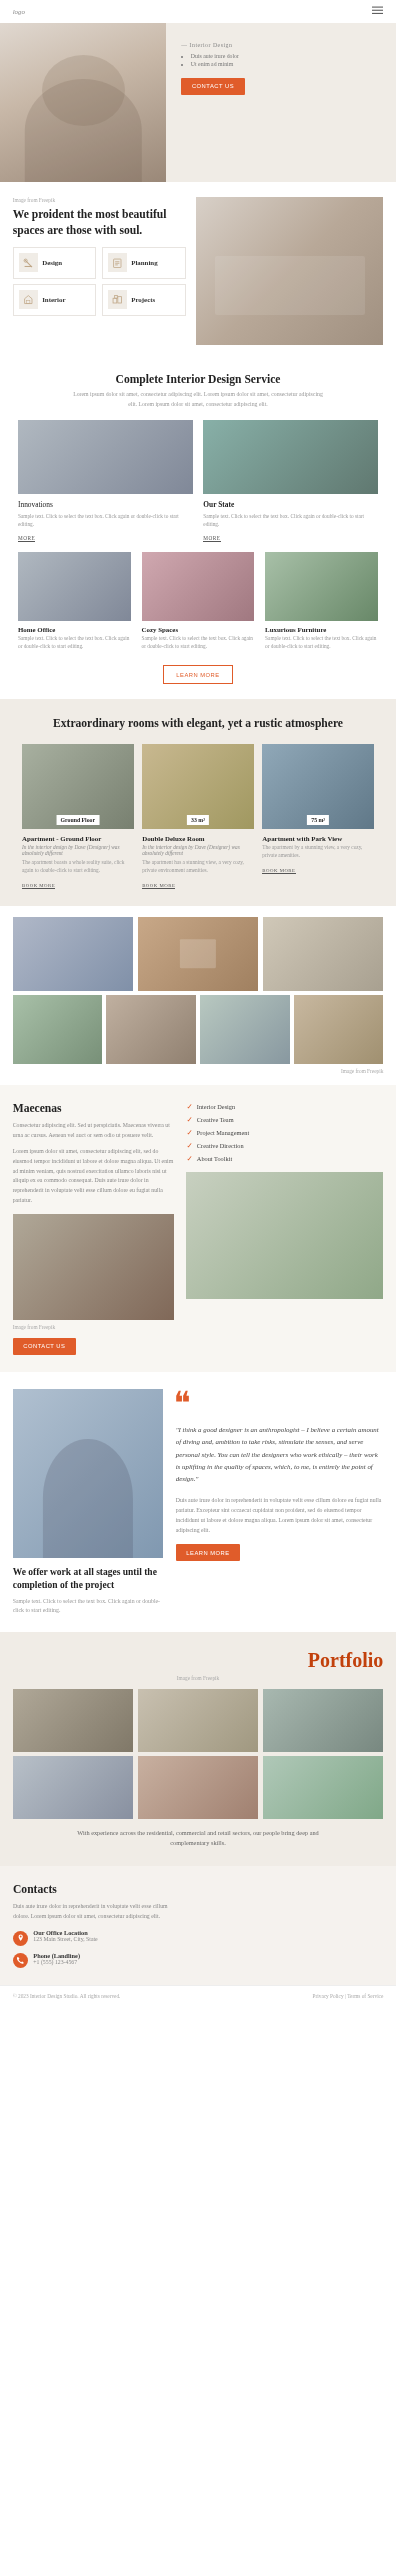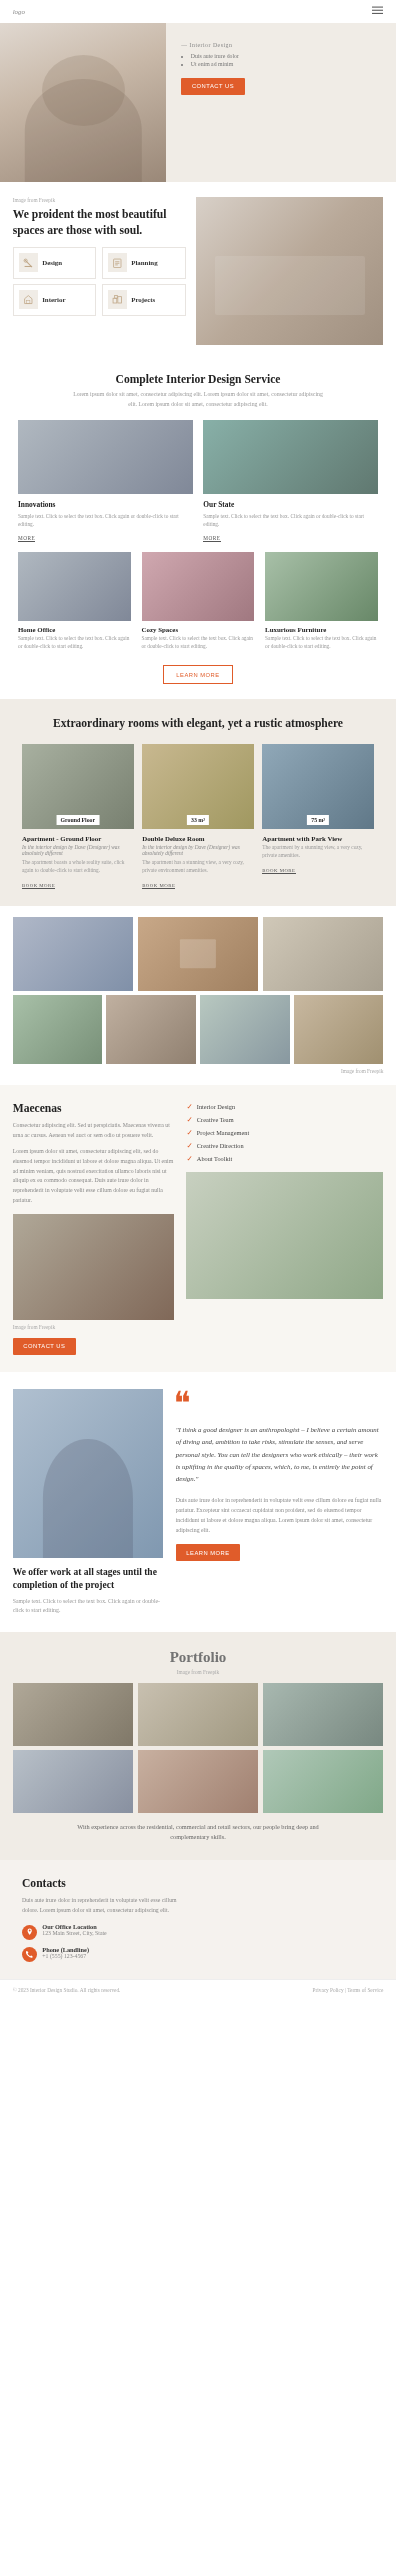--- a/index.html
+++ b/index.html
@@ -97,21 +97,21 @@
 
 <section style="background:#fff;padding:12.7px 12.7px 0;">
   <div style="text-align:center;margin-bottom:10.6px;">
     <h2 style="font-size:11.6px;font-weight:700;color:#222;margin-bottom:4.2px;">Complete Interior Design Service</h2>
     <p style="font-size:5.8px;color:#999;line-height:1.7;max-width:254px;margin:0 auto;">Lorem ipsum dolor sit amet, consectetur adipiscing elit. Lorem ipsum dolor sit amet, consectetur adipiscing elit. Lorem ipsum dolor sit amet, consectetur adipiscing elit.</p>
   </div>
 
   <div style="display:flex;gap:0;margin-bottom:10.6px;">
     <div style="flex:1;padding:0 5.3px;">
       <div style="width:100%;height:74px;background:linear-gradient(135deg,#b0b8c0 0%,#808898 100%);margin-bottom:5.3px;"></div>
-      <h3 style="font-size:7.4px;font-weight:700;color:#222;margin-bottom:3.2px;">Innovations</h3>
+      <h3 style="font-size:7.4px;font-weight:400;color:#222;margin-bottom:3.2px;">Innovations</h3>
       <p style="font-size:5.3px;color:#999;line-height:1.6;margin-bottom:3.2px;">Sample text. Click to select the text box. Click again or double-click to start editing.</p>
       <a style="font-size:5.3px;color:#555;text-decoration:none;letter-spacing:0.5px;text-transform:uppercase;border-bottom:0.5px solid #555;cursor:pointer;">MORE</a>
     </div>
     <div style="flex:1;padding:0 5.3px;">
       <div style="width:100%;height:74px;background:linear-gradient(135deg,#88b0a8 0%,#607870 100%);margin-bottom:5.3px;"></div>
       <h3 style="font-size:7.4px;font-weight:700;color:#222;margin-bottom:3.2px;">Our State</h3>
       <p style="font-size:5.3px;color:#999;line-height:1.6;margin-bottom:3.2px;">Sample text. Click to select the text box. Click again or double-click to start editing.</p>
       <a style="font-size:5.3px;color:#555;text-decoration:none;letter-spacing:0.5px;text-transform:uppercase;border-bottom:0.5px solid #555;cursor:pointer;">MORE</a>
     </div>
   </div>
@@ -247,36 +247,36 @@
   </div>
   <div style="width:58%;">
     <div style="font-size:32px;color:#e05c2a;line-height:0.9;margin-bottom:6.3px;margin-left:-2.1px;">❝</div>
     <p style="font-size:6.9px;color:#444;line-height:1.8;font-style:italic;margin-bottom:10.6px;">"I think a good designer is an anthropologist – I believe a certain amount of diving and, ambition to take risks, stimulate the senses, and serve personal style. You can tell the designers who work ethically – their work is uplifting in the quality of spaces, which, to me, is entirely the point of design."</p>
     <p style="font-size:5.8px;color:#888;line-height:1.7;margin-bottom:8.5px;">Duis aute irure dolor in reprehenderit in voluptate velit esse cillum dolore eu fugiat nulla pariatur. Excepteur sint occaecat cupidatat non proident, sed do eiusmod tempor incididunt ut labore et dolore magna aliqua. Lorem ipsum dolor sit amet, consectetur adipiscing elit.</p>
     <button style="background:#e05c2a;color:#fff;border:none;padding:5.3px 10.6px;font-size:5.8px;cursor:pointer;letter-spacing:0.5px;border-radius:1.1px;">LEARN MORE</button>
   </div>
 </section>
 
 <section style="background:#f0ece6;padding:17px 12.7px;">
-  <h2 style="text-align:center;font-size:15px;font-weight:700;color:#737373;margin-bottom:2.1px;">Portfolio</h2>
+  <h2 style="text-align:right;font-size:20px;font-weight:700;color:#c2410c;margin-bottom:2.1px;">Portfolio</h2>
   <p style="text-align:center;font-size:5.3px;color:#aaa;margin-bottom:8.5px;">Image from Freepik</p>
 
   <div style="display:grid;grid-template-columns:repeat(3,1fr);gap:4.2px;margin-bottom:8.5px;">
     <div style="height:63px;background:linear-gradient(135deg,#b0a898 0%,#807868 100%);"></div>
     <div style="height:63px;background:linear-gradient(135deg,#c8c0b0 0%,#a09880 100%);"></div>
     <div style="height:63px;background:linear-gradient(135deg,#a8b8b0 0%,#788880 100%);"></div>
     <div style="height:63px;background:linear-gradient(135deg,#b8c0c8 0%,#8890a0 100%);"></div>
     <div style="height:63px;background:linear-gradient(135deg,#c8b0a0 0%,#a08070 100%);"></div>
     <div style="height:63px;background:linear-gradient(135deg,#b0c8b8 0%,#80a888 100%);"></div>
   </div>
 
   <p style="font-size:6.3px;color:#666;text-align:center;line-height:1.7;max-width:264px;margin:0 auto;">With experience across the residential, commercial and retail sectors, our people bring deep and complementary skills.</p>
 </section>
 
-<section style="background:#f5f2ee;padding:17px 22px;">
+<section style="background:#f5f2ee;padding:17px 13px;">
   <div style="display:flex;gap:17px;">
     <div style="width:44%;">
       <h2 style="font-size:11.6px;font-weight:700;color:#222;margin-bottom:6.3px;">Contacts</h2>
       <p style="font-size:5.8px;color:#888;line-height:1.6;margin-bottom:8.5px;">Duis aute irure dolor in reprehenderit in voluptate velit esse cillum dolore. Lorem ipsum dolor sit amet, consectetur adipiscing elit.</p>
 
       <div style="display:flex;align-items:flex-start;gap:5.3px;margin-bottom:6.3px;">
         <div style="width:15px;height:15px;background:#e05c2a;border-radius:50%;display:flex;align-items:center;justify-content:center;color:#fff;font-size:6.9px;flex-shrink:0;margin-top:1.1px;">
           <svg width="7.4" height="7.4" viewBox="0 0 14 14">
               <path d="M7 1C4.8 1 3 2.8 3 5c0 3 4 8 4 8s4-5 4-8c0-2.2-1.8-4-4-4zm0 5.5A1.5 1.5 0 1 1 7 3a1.5 1.5 0 0 1 0 3.5z" fill="white"></path>
             </svg>

